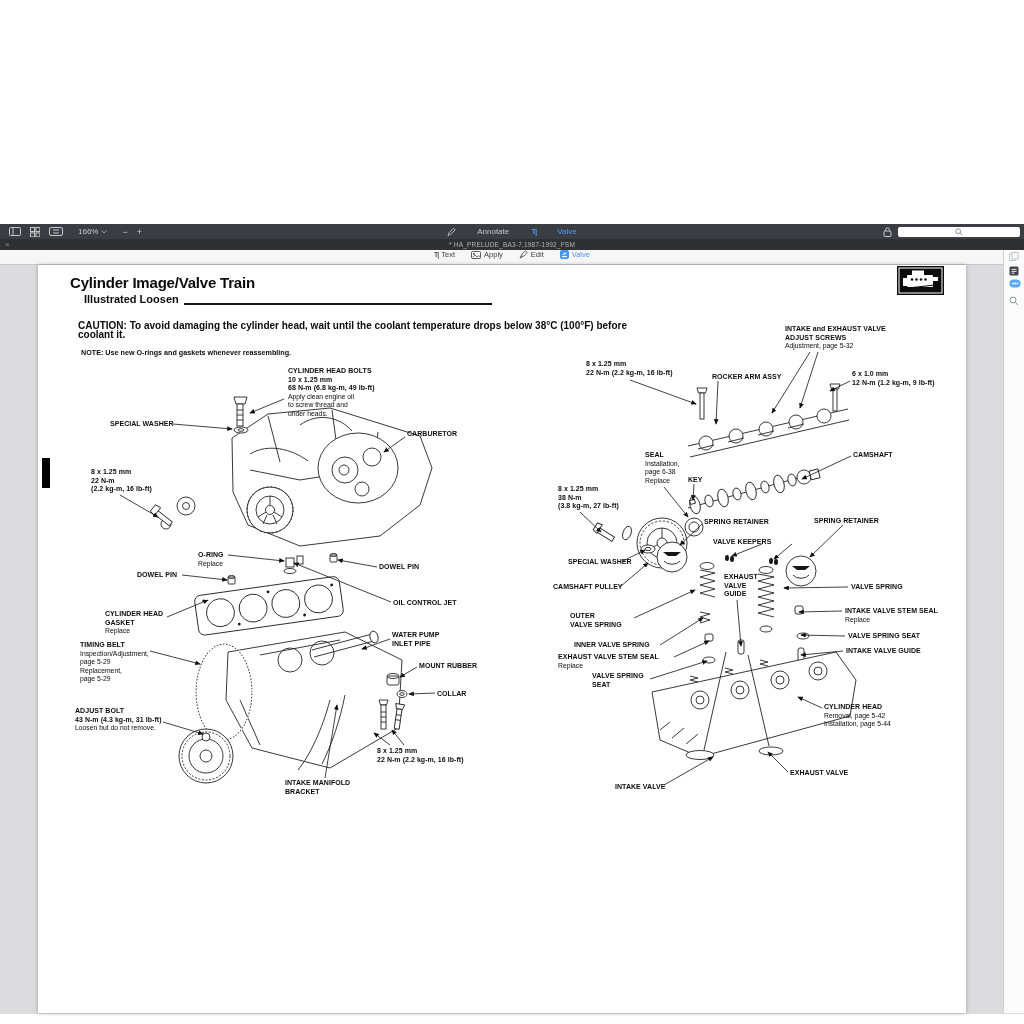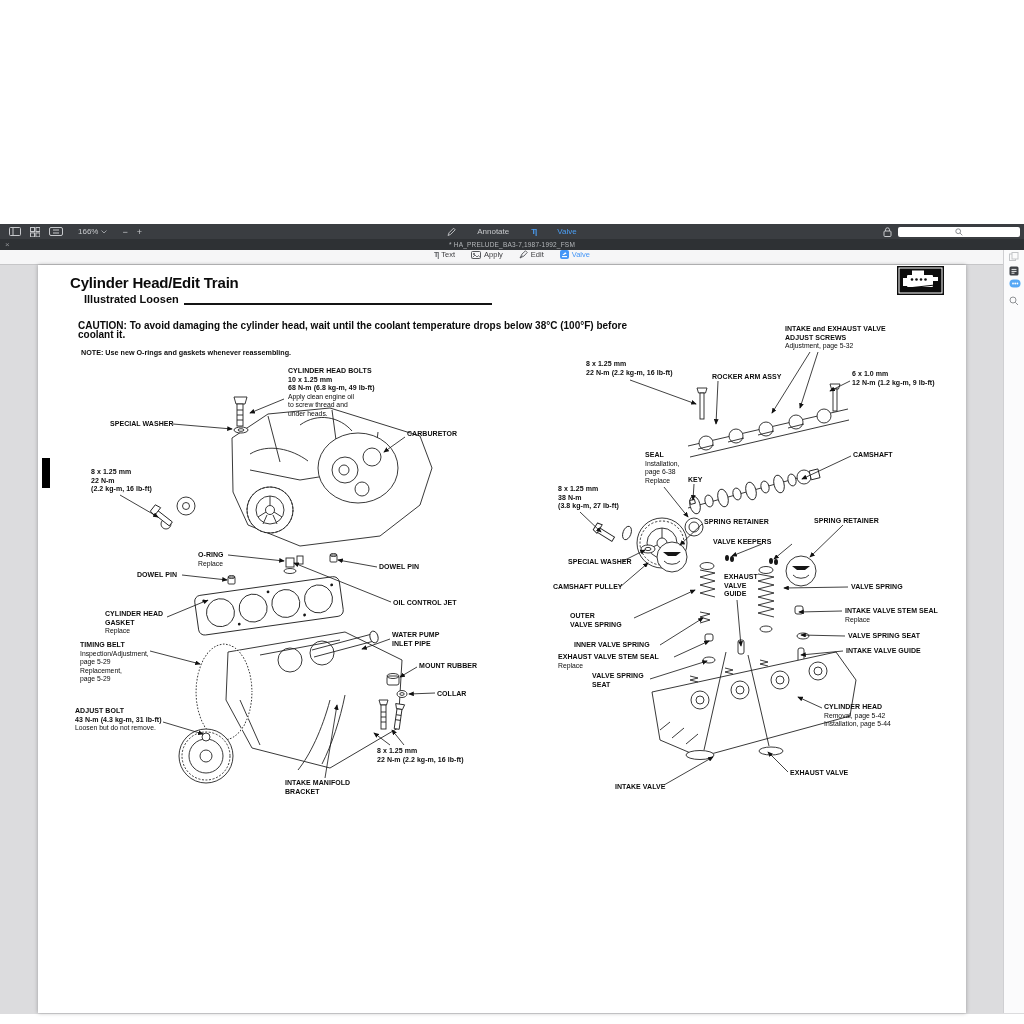--- a/index.html
+++ b/index.html
@@ -187,21 +187,21 @@
     <rect x="15" y="4.5" width="12" height="5" fill="#fff"></rect>
     <rect x="6" y="12" width="5" height="8" fill="#fff"></rect>
     <rect x="36" y="11" width="5" height="4" fill="#fff"></rect>
     <circle cx="15" cy="13.5" r="1.3" fill="#0c0c0c"></circle>
       <circle cx="19.5" cy="13.5" r="1.3" fill="#0c0c0c"></circle>
     <circle cx="24" cy="13.5" r="1.3" fill="#0c0c0c"></circle>
       <circle cx="28.5" cy="13.5" r="1.3" fill="#0c0c0c"></circle>
     <path d="M11,22 L38,19" stroke="#0c0c0c" stroke-width="1.2"></path>
   </svg>
 
-  <div class="abs h1">Cylinder Head/Edit Train</div>
+  <div class="abs h1">Cylinder Image/Valve Train</div>
   <div class="abs h2">Illustrated Loosen</div>
   <div class="abs rule"></div>
   <div class="abs caution">
     <div>CAUTION:  To avoid damaging the cylinder head, wait until the coolant temperature drops below 38°C (100°F) before</div>
     <div>coolant it.</div>
   </div>
   <div class="abs note">NOTE:  Use new O-rings and gaskets whenever reassembling.</div>
 
   <svg class="layer" viewBox="0 0 1024 1024">
     <g>

